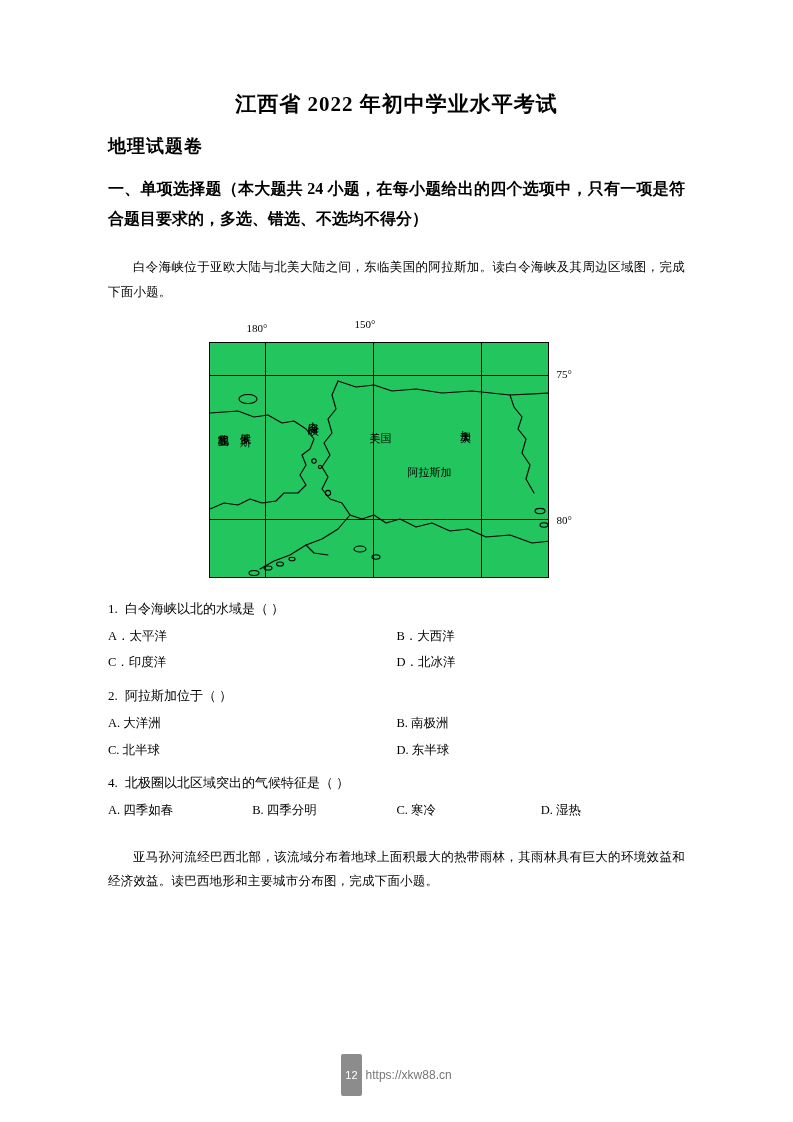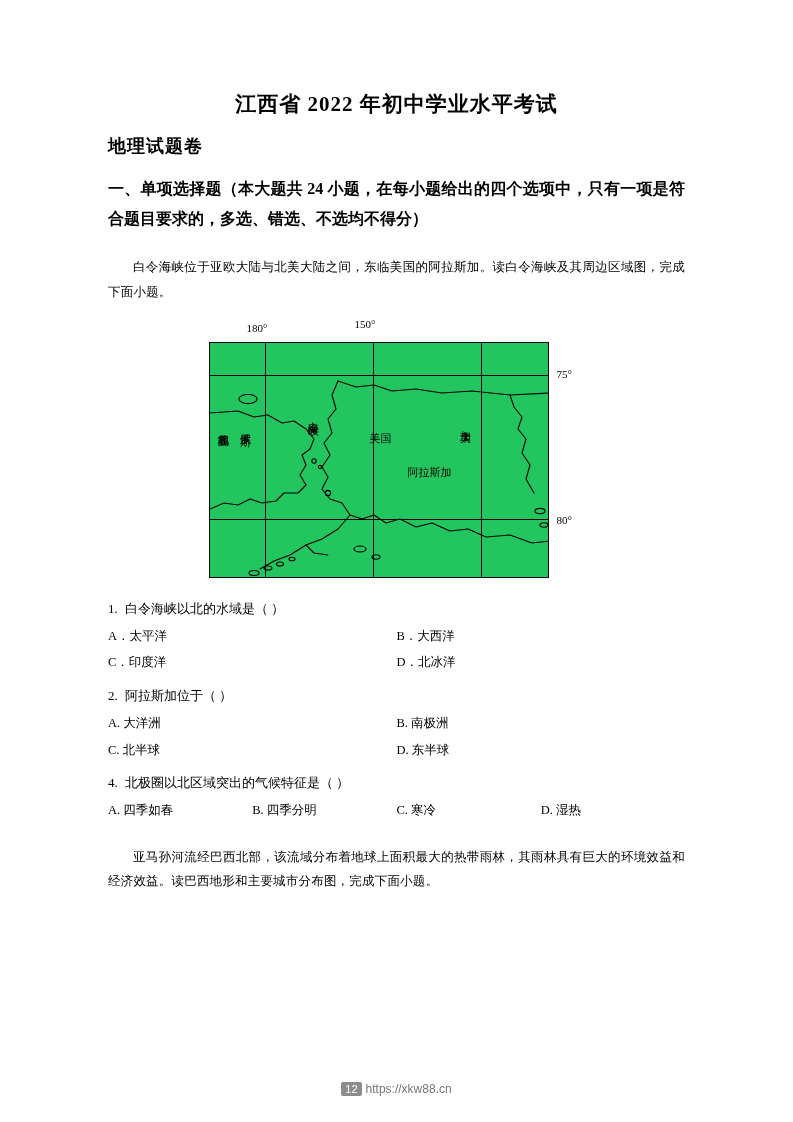--- a/index.html
+++ b/index.html
@@ -132,21 +132,21 @@
     text-align: center;
     font-size: 12px;
     color: #777;
     font-family: "Liberation Sans", sans-serif;
   }
   .footer .badge {
     display: inline-block;
     background: #8c8c8c;
     color: #fff;
     border-radius: 2px;
-    padding: 1px 4px;
+    padding: 15px 4px;
     font-size: 11px;
     margin-right: 4px;
   }
 </style>
 </head>
 <body>
 
 <div class="page">
 
   <h1 class="title-main">江西省 2022 年初中学业水平考试</h1>

